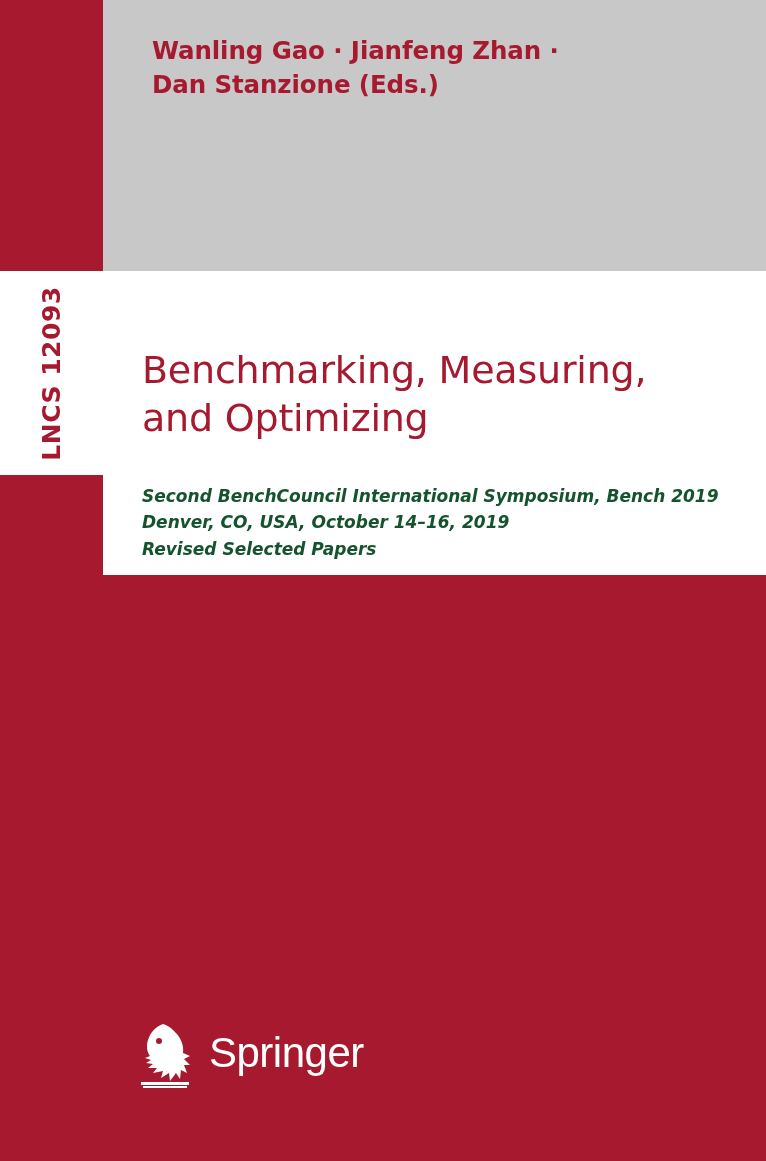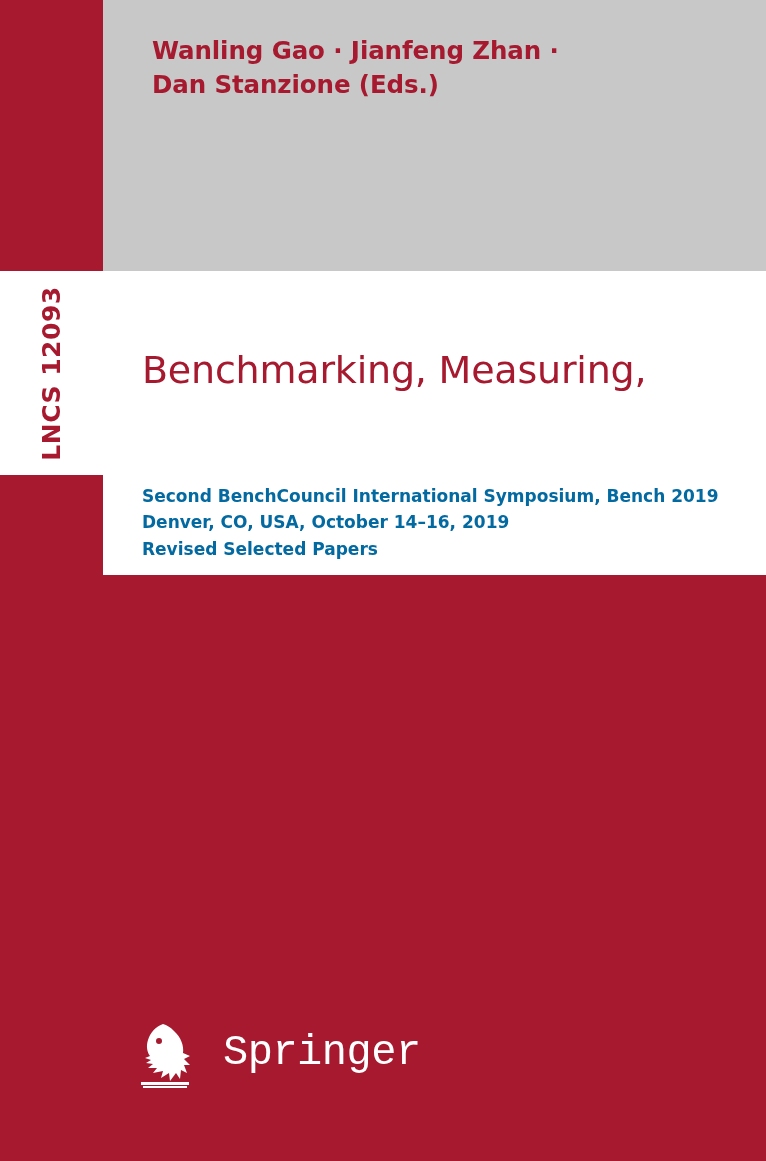--- a/index.html
+++ b/index.html
@@ -101,21 +101,22 @@
   }
 
   .subtitle {
     position: absolute;
     left: 142px;
     top: 483px;
     width: 600px;
     font-size: 17px;
     font-weight: 700;
     line-height: 1.55;
-    color: #0369a1;
+    color: #14532d;
+    font-style: italic;
   }
 
   
   .lower-red {
     position: absolute;
     left: 103px;
     top: 575px;
     width: 663px;
     height: 586px;
     background: #a6192e;
@@ -132,25 +133,24 @@
   }
   .logo-mark {
     width: 62px;
     height: 66px;
     position: relative;
   }
   .logo-text {
     font-size: 42px;
     font-weight: 400;
     color: #ffffff;
-    font-family: Liberation Mono, monospace;
+    font-family: Liberation Sans, sans-serif;
     letter-spacing: -0.5px;
     line-height: 1;
     padding-bottom: 4px;
-    margin-left: 14px;
   }
 </style>
 </head>
 <body>
 
 <div class="cover">
 
   <div class="left-band-top"></div>
   <div class="left-band-white"></div>
   <div class="left-band-bottom"></div>
@@ -161,20 +161,21 @@
 
   <div class="editors">
     <div>Wanling Gao · Jianfeng Zhan ·</div>
     <div>Dan Stanzione (Eds.)</div>
   </div>
 
   <div class="white-panel"></div>
 
   <div class="title">
     <div>Benchmarking, Measuring,</div>
+    <div>and Optimizing</div>
   </div>
 
   <div class="subtitle">
     <div>Second BenchCouncil International Symposium, Bench 2019</div>
     <div>Denver, CO, USA, October 14–16, 2019</div>
     <div>Revised Selected Papers</div>
   </div>
 
   <div class="lower-red"></div>
 

